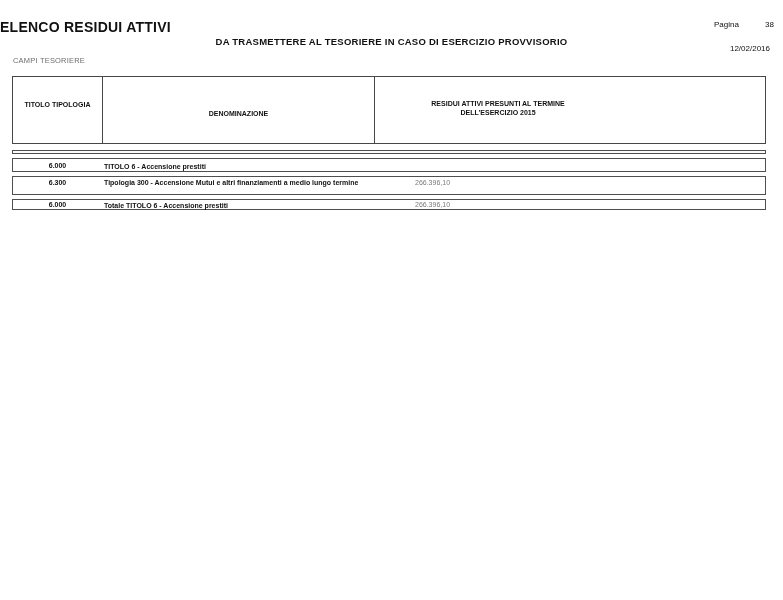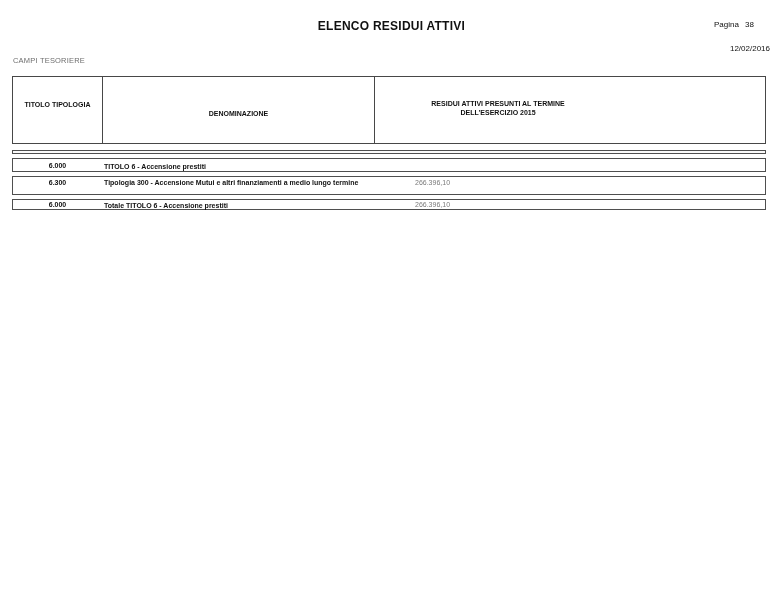--- a/index.html
+++ b/index.html
@@ -3,29 +3,29 @@
 <meta charset="utf-8">
 <style>
   * { margin:0; padding:0; box-sizing:border-box; }
   html,body { width:783px; height:600px; }
   body { background:#ffffff; font-family:"Liberation Sans", sans-serif; position:relative; overflow:hidden; }
 
   .page { position:absolute; inset:0; background:#ffffff; }
 
   
   .title-line1 {
-    position:absolute; top:19px; left:0; right:0; text-align:center;
-    font-size:12px; font-weight:bold; color:#111; letter-spacing:0.25px;
+    position:absolute; top:19px; left:0; right:0; 
+    font-size:14px; font-weight:bold; color:#111; letter-spacing:0.25px;
   }
   .title-line2 {
     position:absolute; top:36px; left:0; right:0; text-align:center;
     font-size:9.5px; font-weight:bold; color:#111; letter-spacing:0.25px;
   }
   .pagina-wrap {
-    position:absolute; top:20px; left:714px; width:40px;
+    position:absolute; top:20px; left:714px; width:60px;
     display:flex; justify-content:space-between;
     font-size:8px; color:#111;
   }
   .report-date {
     position:absolute; top:44px; left:712px; width:58px; text-align:right;
     font-size:8px; color:#111;
   }
   .entity-name {
     position:absolute; top:56px; left:13px;
     font-size:7.5px; color:#6e6e6e; letter-spacing:0.2px;
@@ -75,20 +75,21 @@
   .r2 .cell-code  { top:1px; }
   .r2 .cell-denom { top:1px; width:640px; white-space:nowrap; }
   .r2 .cell-value { top:1px; }
 </style>
 </head>
 <body>
 
 <div class="page">
 
   <div class="title-line1">ELENCO RESIDUI ATTIVI</div>
+  <div class="title-line2">DA TRASMETTERE AL TESORIERE IN CASO DI ESERCIZIO PROVVISORIO</div>
 
   <div class="pagina-wrap">
     <span>Pagina</span>
     <span>38</span>
   </div>
   <div class="report-date">12/02/2016</div>
 
   <div class="entity-name">CAMPI TESORIERE</div>
 
   <div class="tbl-head">

